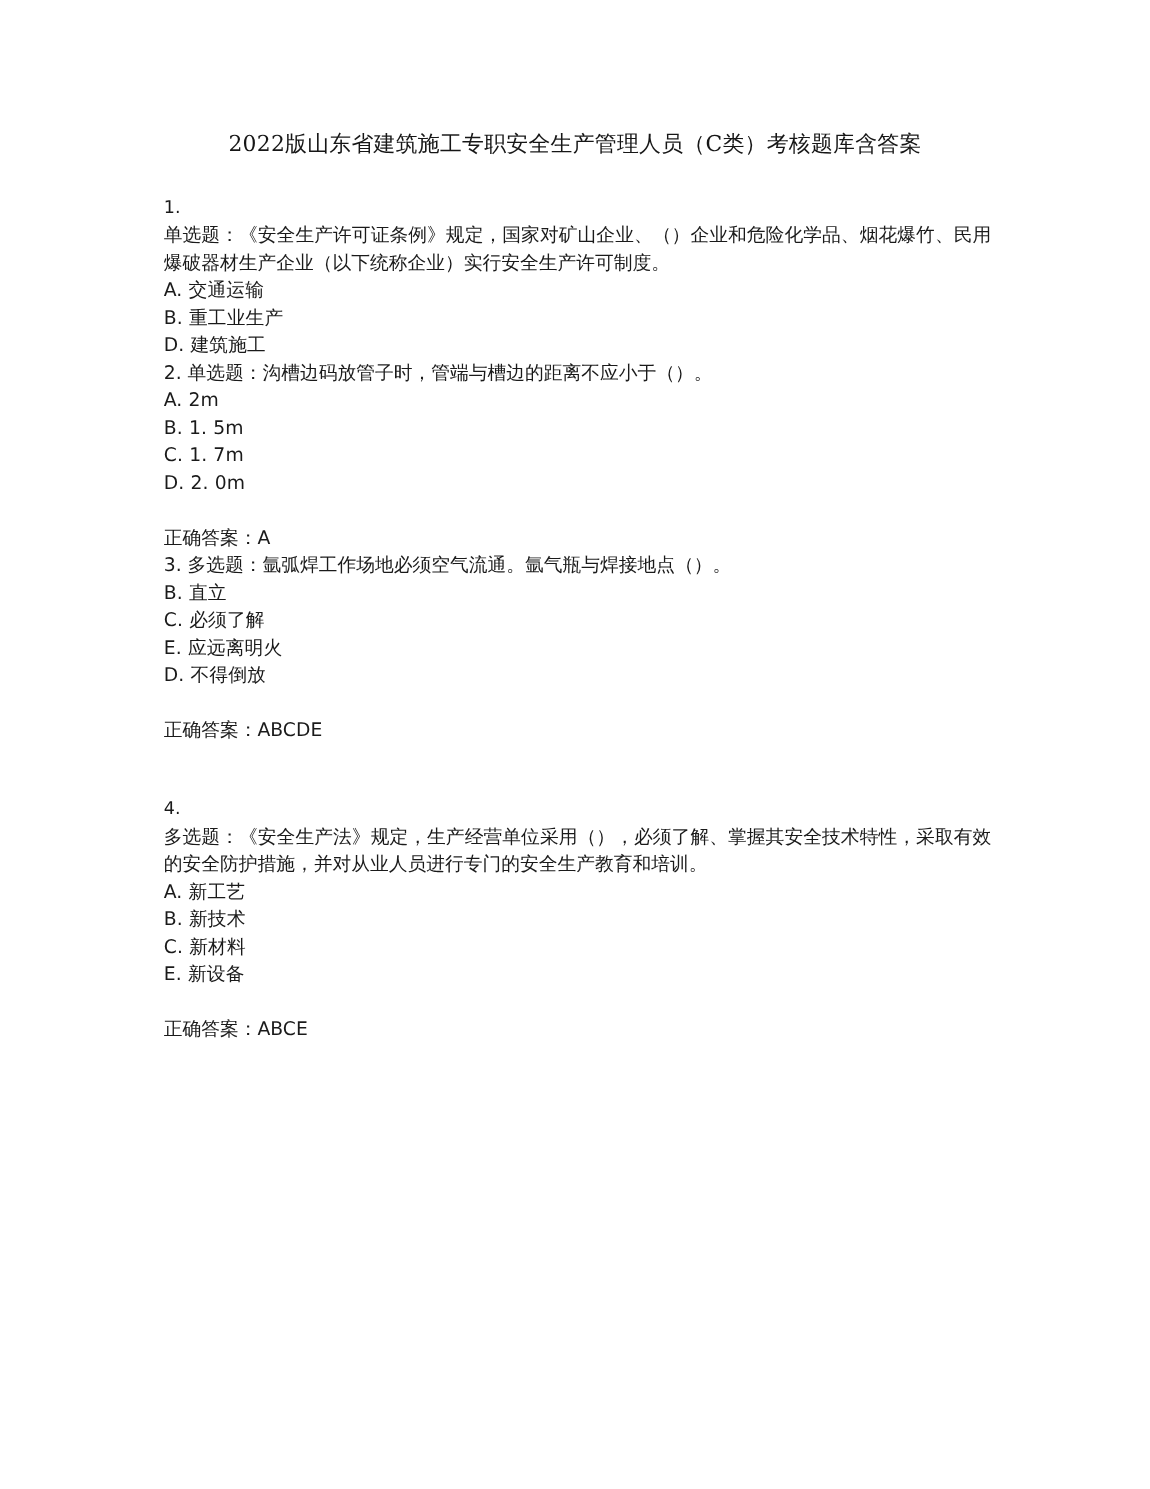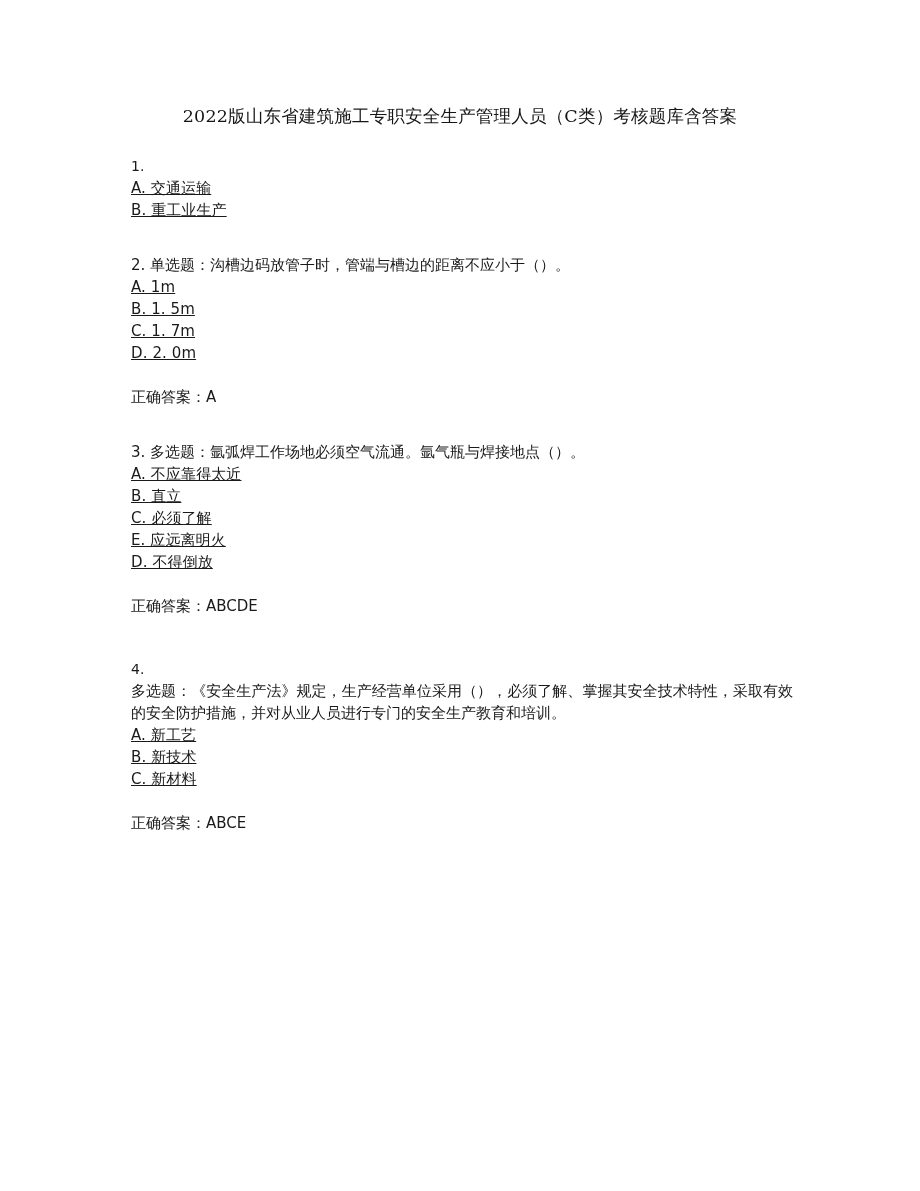--- a/index.html
+++ b/index.html
@@ -70,69 +70,69 @@
     font-size: 14px;
     line-height: 21px;
   }
 
   .q-stem {
     margin-bottom: 0;
   }
 
   .q-option {
     letter-spacing: 0.1px;
-    text-decoration: underline;
   }
 
   .q-answer {
     margin-top: 22px;
   }
 
   
   .question-block + .question-block {
-    margin-top: 33px;
   }
 </style>
 </head>
 <body>
 
 <div class="page">
 
   <div class="doc-title">2022版山东省建筑施工专职安全生产管理人员（C类）考核题库含答案</div>
 
   <div class="content">
 
     <div class="question-block">
       <div class="q-number-line">1.</div>
+      <div class="q-stem">单选题：《安全生产许可证条例》规定，国家对矿山企业、（）企业和危险化学品、烟花爆竹、民用爆破器材生产企业（以下统称企业）实行安全生产许可制度。</div>
       <div class="q-option">A. 交通运输</div>
       <div class="q-option">B. 重工业生产</div>
+      <div class="q-option">D. 建筑施工</div>
     </div>
 
     <div class="question-block">
       <div class="q-stem">2.  单选题：沟槽边码放管子时，管端与槽边的距离不应小于（）。</div>
-      <div class="q-option">A. 1m</div>
+      <div class="q-option">A. 2m</div>
       <div class="q-option">B. 1. 5m</div>
       <div class="q-option">C. 1. 7m</div>
       <div class="q-option">D. 2. 0m</div>
       <div class="q-answer">正确答案：A</div>
     </div>
 
     <div class="question-block">
       <div class="q-stem">3.  多选题：氩弧焊工作场地必须空气流通。氩气瓶与焊接地点（）。</div>
-      <div class="q-option">A. 不应靠得太近</div>
       <div class="q-option">B. 直立</div>
       <div class="q-option">C. 必须了解</div>
       <div class="q-option">E. 应远离明火</div>
       <div class="q-option">D. 不得倒放</div>
       <div class="q-answer">正确答案：ABCDE</div>
     </div>
 
     <div class="question-block" style="margin-top:42px;">
       <div class="q-number-line">4.</div>
       <div class="q-stem">多选题：《安全生产法》规定，生产经营单位采用（），必须了解、掌握其安全技术特性，采取有效的安全防护措施，并对从业人员进行专门的安全生产教育和培训。</div>
       <div class="q-option">A. 新工艺</div>
       <div class="q-option">B. 新技术</div>
       <div class="q-option">C. 新材料</div>
+      <div class="q-option">E. 新设备</div>
       <div class="q-answer">正确答案：ABCE</div>
     </div>
 
   </div>
 </div>
 
 </body></html>

